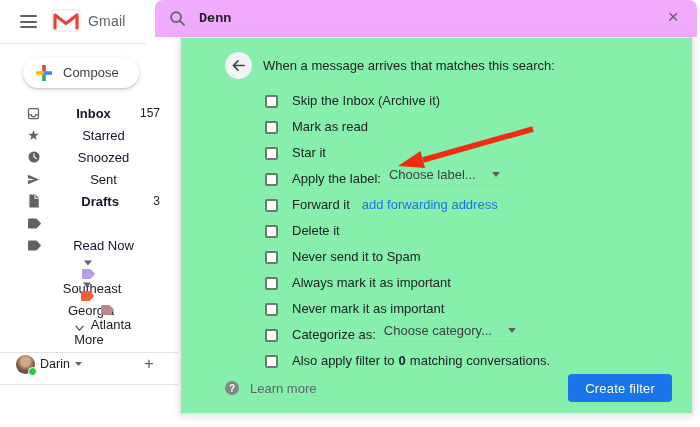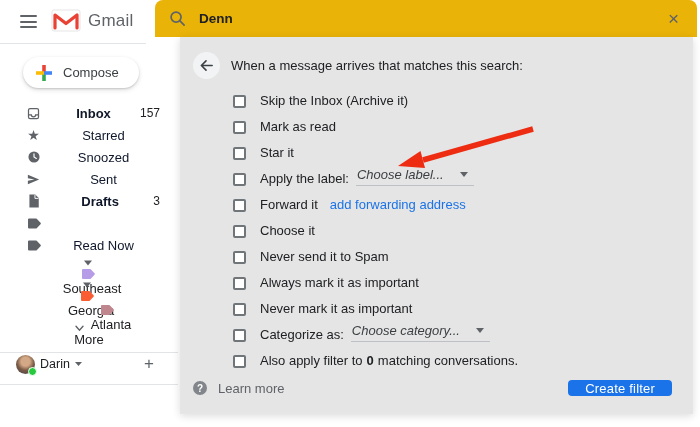--- a/index.html
+++ b/index.html
@@ -6,25 +6,25 @@
   body{
     width:700px;height:427px;position:relative;overflow:hidden;background:#fff;
     font-family:"Liberation Sans","DejaVu Sans",sans-serif;color:#202124;
     -webkit-font-smoothing:antialiased;
   }
   
   .hamburger{position:absolute;left:20px;top:15px;width:17px;height:13px;
     display:flex;flex-direction:column;justify-content:space-between;cursor:pointer;}
   .hamburger span{display:block;height:2px;background:#5f6368;border-radius:1px;}
   .logo{position:absolute;left:51px;top:9px;display:flex;align-items:center;gap:7px;}
-  .logo-text{font-size:17px;color:#5f6368;letter-spacing:.2px;}
+  .logo-text{font-size:14px;color:#5f6368;letter-spacing:.2px;}
   
   .search-bar{position:absolute;left:155px;top:0;width:542px;height:37px;
-    background:#eab308;border-radius:8px 8px 0 0;display:flex;align-items:center;
-    padding:8px 14px;box-sizing:border-box;}
+    background:#f0abfc;border-radius:8px 8px 0 0;display:flex;align-items:center;
+    padding:8px 14px;box-sizing:border-box;font-family:Liberation Mono, monospace;}
   .search-text{font-size:13.5px;font-weight:700;color:#202124;margin-left:13px;flex:1;}
   .search-close{font-size:19px;color:#5f6368;line-height:1;cursor:pointer;padding:0 4px;}
   
   .sb-top-divider{position:absolute;left:0;top:43px;width:146px;height:1px;background:#e2e4e7;}
   .sidebar{position:absolute;left:0;top:44px;width:178px;height:383px;}
   .compose{position:absolute;left:23px;top:13px;height:31px;display:inline-flex;align-items:center;
     gap:11px;background:#fff;border-radius:16px;padding:0 20px 0 13px;
     box-shadow:0 1px 2px rgba(0,0,0,.15),0 2px 5px rgba(0,0,0,.12);cursor:pointer;}
   .compose-label{font-size:13px;font-weight:500;color:#3c4043;}
   .nav{position:absolute;left:0;top:58px;right:0;}
@@ -42,43 +42,43 @@
   .user-row{position:absolute;left:0;top:307px;right:8px;height:26px;display:flex;
     align-items:center;padding:0 16px;cursor:pointer;}
   .avatar{width:19px;height:19px;border-radius:50%;position:relative;flex:0 0 19px;
     background:radial-gradient(circle at 50% 35%,#d3a886 0 28%,#7a5a46 55%,#43404c 100%);}
   .presence{position:absolute;right:-2px;bottom:-2px;width:7px;height:7px;border-radius:50%;
     background:#27c93f;border:1.5px solid #fff;}
   .user-name{font-size:12.5px;color:#202124;margin-left:5px;}
   .user-caret{margin-left:5px;}
   .sb-plus{margin-left:auto;font-size:17px;color:#5f6368;font-weight:400;cursor:pointer;}
   
-  .dialog{position:absolute;left:180px;top:37px;width:513px;height:377px;background:#e5e5e5;
+  .dialog{position:absolute;left:180px;top:37px;width:513px;height:377px;background:#86efac;
     border:1px solid #e4e6e8;box-sizing:border-box;
-    box-shadow:0 2px 8px rgba(0,0,0,.14);padding-top:12px;}
+    box-shadow:0 2px 8px rgba(0,0,0,.14);padding-top:12px;padding-left:32px;}
   .dlg-header{height:30px;margin:0 0 2px 12px;display:flex;align-items:center;}
   .back-btn{width:27px;height:27px;border-radius:50%;background:#f1f3f4;display:flex;
     align-items:center;justify-content:center;cursor:pointer;flex:0 0 27px;}
   .dlg-title{font-size:13px;color:#202124;margin-left:11px;}
   .opt-row{height:26px;display:flex;align-items:flex-end;padding-left:18px;margin-left:34px;}
   .checkbox{width:13px;height:13px;box-sizing:border-box;border:2px solid #70757a;
     border-radius:2px;background:#fff;margin-right:14px;flex:0 0 13px;cursor:pointer;}
   .opt-label{font-size:13px;color:#202124;}
   .dropdown{display:inline-flex;align-items:center;margin-left:7px;padding:0 6px 3px 1px;
     border-bottom:1px solid #bdc1c6;cursor:pointer;}
-  .dropdown .dd-text{font-size:13px;color:#3c4043;font-style:italic;}
+  .dropdown .dd-text{font-size:13px;color:#3c4043;}
   .dropdown svg{margin-left:16px;}
   .link{font-size:13px;margin-left:12px;cursor:pointer;}
   .b0{font-weight:700;margin:0 4px;}
   .dlg-footer{margin-top:6px;height:28px;display:flex;align-items:center;padding:0 20px 0 12px;}
   .help-circle{width:14px;height:14px;border-radius:50%;background:#82858a;color:#fff;
     font-size:10px;font-weight:700;display:flex;align-items:center;justify-content:center;
     cursor:pointer;flex:0 0 14px;}
   .learn-more{font-size:13px;color:#5f6368;margin-left:11px;cursor:pointer;}
-  .create-btn{margin-left:auto;height:16px;border:none;border-radius:4px;color:#fff;
+  .create-btn{margin-left:auto;height:28px;border:none;border-radius:4px;color:#fff;
     font-size:13px;font-weight:500;font-family:inherit;padding:0 17px;cursor:pointer;
     letter-spacing:.2px;}
   
   .arrow-overlay{position:absolute;left:390px;top:120px;width:152px;height:54px;
     z-index:10;pointer-events:none;}
 </style>
 </head>
 <body>
 
 <div class="hamburger">
@@ -264,21 +264,21 @@
       </svg>
     </span>
   </div>
   <div class="opt-row">
     <span class="checkbox"></span>
     <span class="opt-label">Forward it</span>
     <span class="link" style="color: rgb(26, 115, 232);">add forwarding address</span>
   </div>
   <div class="opt-row">
     <span class="checkbox"></span>
-    <span class="opt-label">Choose it</span>
+    <span class="opt-label">Delete it</span>
   </div>
   <div class="opt-row">
     <span class="checkbox"></span>
     <span class="opt-label">Never send it to Spam</span>
   </div>
   <div class="opt-row">
     <span class="checkbox"></span>
     <span class="opt-label">Always mark it as important</span>
   </div>
   <div class="opt-row">

